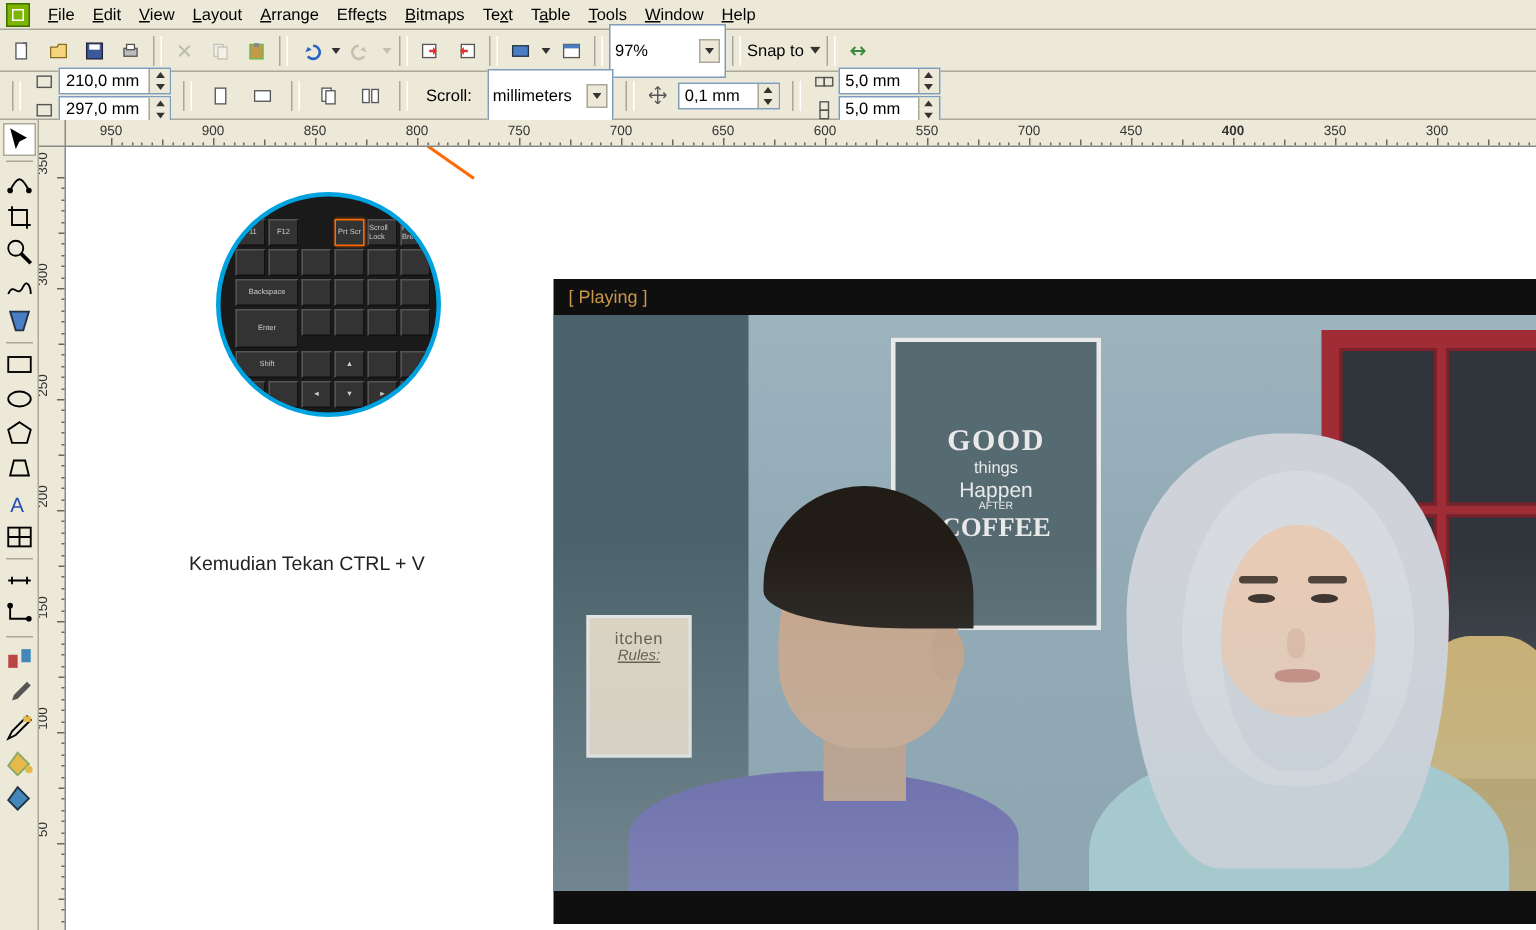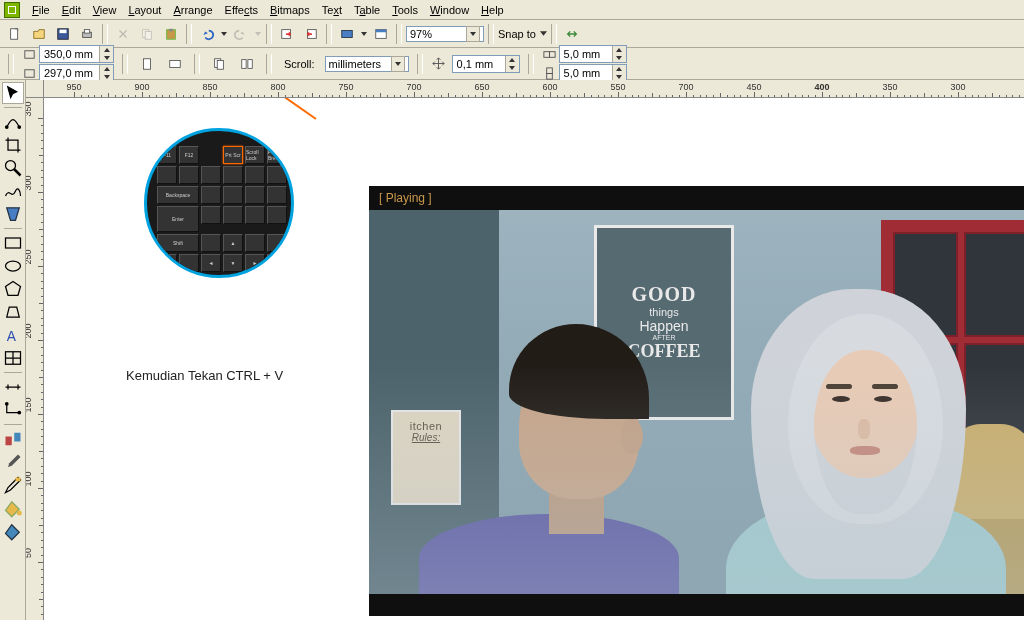--- a/index.html
+++ b/index.html
@@ -13,21 +13,21 @@
   .menubar .item u { text-decoration:underline; }
 
   
   .toolbar { display:flex; align-items:center; height:28px; background:#ece9d8; border-bottom:1px solid #aca899; padding:0 4px; gap:2px; }
   .sep { width:6px; height:20px; border-left:1px solid #aca899; border-right:1px solid #fff; margin:0 2px; }
   .btn { width:22px; height:22px; border:1px solid transparent; display:flex; align-items:center; justify-content:center; }
   .btn svg { width:14px; height:14px; }
   .dd-caret { width:8px; display:flex; align-items:center; justify-content:center; }
   .dd-caret svg { width:6px; height:4px; }
 
-  .combo { height:16px; background:#fff; border:1px solid #7f9db9; display:flex; align-items:center; padding:0 3px; }
+  .combo { height:36px; background:#fff; border:1px solid #7f9db9; display:flex; align-items:center; padding:0 3px; }
   .combo span { flex:1; }
   .combo .arrow { width:14px; height:16px; background:#ece9d8; border:1px solid #aca899; display:flex; align-items:center; justify-content:center; }
 
   .spin { height:18px; background:#fff; border:1px solid #7f9db9; display:flex; align-items:center; }
   .spin span { padding:0 4px; flex:1; text-align:left; }
   .spin .updn { width:14px; display:flex; flex-direction:column; }
   .spin .updn div { height:8px; background:#ece9d8; border-left:1px solid #aca899; display:flex; align-items:center; justify-content:center; }
   .spin .updn div svg { width:6px; height:4px; }
 
   .label { padding:0 4px; }
@@ -257,21 +257,21 @@
 </div>
 
 <div class="propbar">
   <div class="sep"></div>
   <div class="stack">
     <div style="display:flex;align-items:center;gap:2px">
       <svg class="mini-icon" viewBox="0 0 16 16">
           <rect x="3" y="4" width="10" height="8" fill="none" stroke="#555"></rect>
         </svg>
       <div class="spin" style="width:75px">
-          <span>350,0 mm</span>
+          <span>210,0 mm</span>
           <div class="updn">
             <div>
               <svg viewBox="0 0 6 4">
                 <path d="M3 0L6 4H0z" fill="#333"></path>
               </svg>
             </div>
             <div>
               <svg viewBox="0 0 6 4">
                 <path d="M0 0h6L3 4z" fill="#333"></path>
               </svg>

